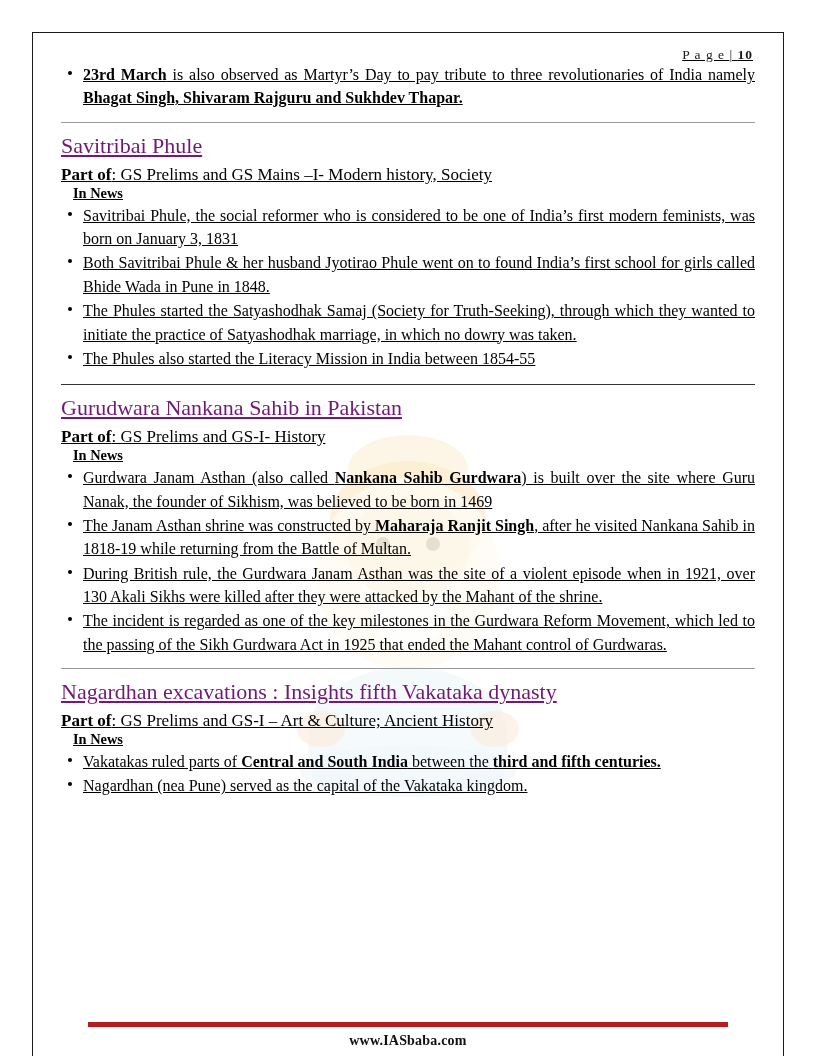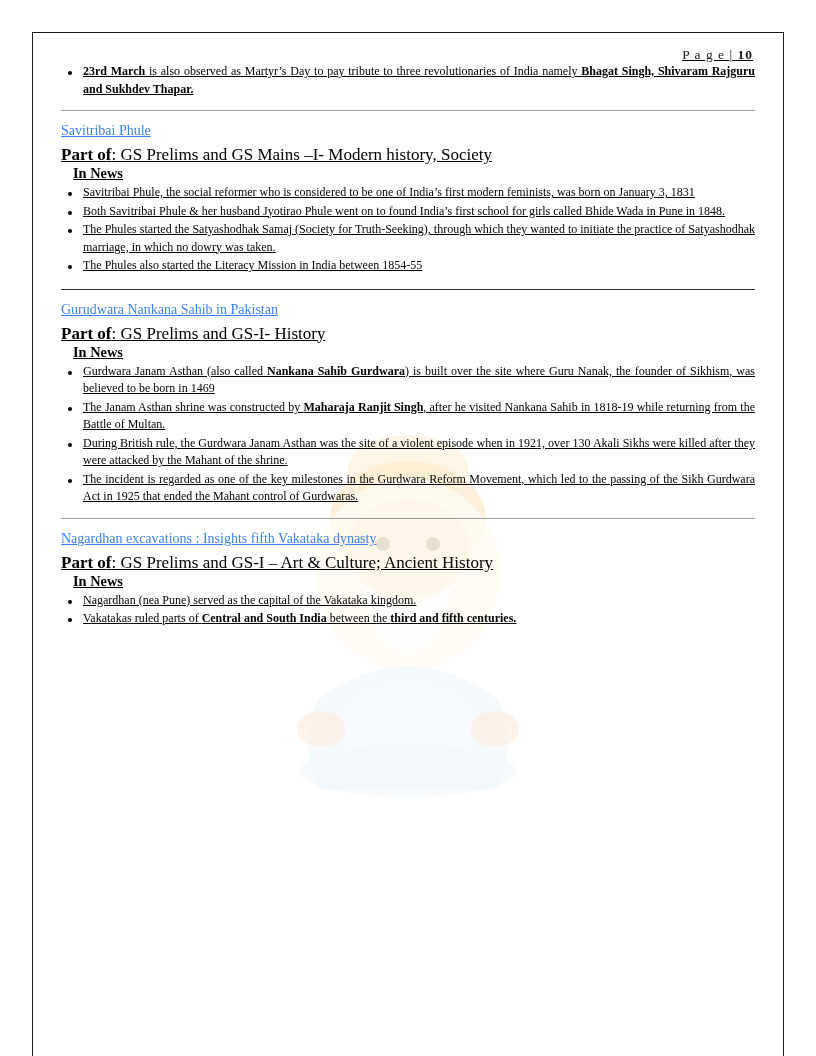--- a/index.html
+++ b/index.html
@@ -57,21 +57,21 @@
 
   ul.bullets {
     list-style: none;
     margin: 0;
     padding: 0;
   }
   ul.bullets li {
     position: relative;
     padding-left: 22px;
     margin-bottom: 1px;
-    font-size: 12px;
+    font-size: 16px;
     line-height: 1.46;
     text-align: justify;
   }
   ul.bullets li::before {
     content: "";
     position: absolute;
     left: 7px;
     top: 8px;
     width: 4px;
     height: 4px;
@@ -89,23 +89,23 @@
     border: 0;
     border-top: 1px solid #9a9a9a;
     margin: 12px 0 10px 0;
   }
   .rule-thick {
     border: 0;
     border-top: 1.6px solid #333;
     margin: 14px 0 10px 0;
   }
   .sec-title {
-    color: #3b82f6;
+    color: #701a75;
     text-decoration: underline;
-    font-size: 14px;
+    font-size: 22px;
     font-family: "Liberation Serif", serif;
     margin: 0 0 4px 0;
     display: inline-block;
   }
   .partof {
     font-size: 17px;
     margin: 2px 0 0 0;
   }
   .partof b { font-weight: bold; }
   .innews {
@@ -205,21 +205,25 @@
     </div>
 
     <div class="section">
       <hr class="rule">
       <div><a class="sec-title">Nagardhan excavations : Insights fifth Vakataka dynasty</a></div>
       <div class="partof">
         <b>Part of</b><span>: GS Prelims and GS-I – Art &amp; Culture; Ancient History</span>
       </div>
       <div class="innews">In News</div>
       <ul class="bullets list-c" id="list-2">
+          <li><span>Vakatakas ruled parts of </span><b>Central and South India</b><span> between the </span><b>third and fifth centuries.</b></li>
           <li><span>Nagardhan (nea Pune) served as the capital of the Vakataka kingdom.</span></li>
-          <li><span>Vakatakas ruled parts of </span><b>Central and South India</b><span> between the </span><b>third and fifth centuries.</b></li>
         </ul>
     </div>
 
   </div>
 
+  <div class="footer">
+    <div class="footer-bar"></div>
+    <div class="footer-text">www.IASbaba.com</div>
+  </div>
 
 </div>
 
 </body></html>

